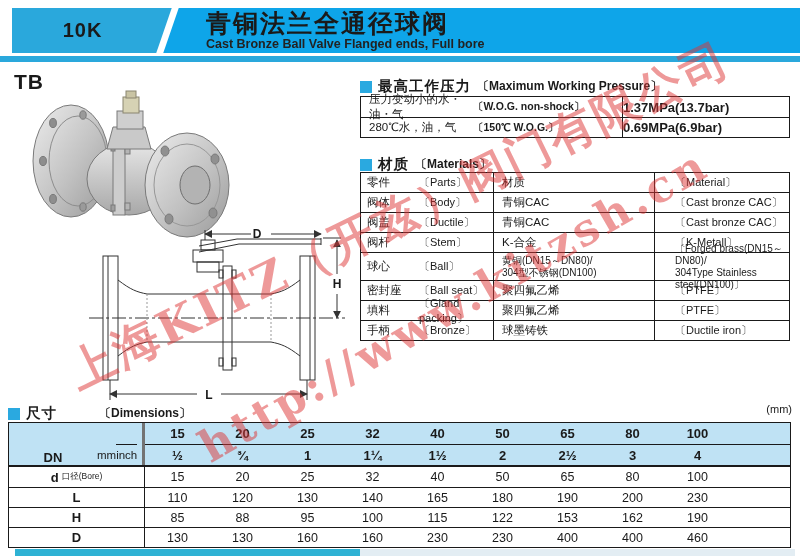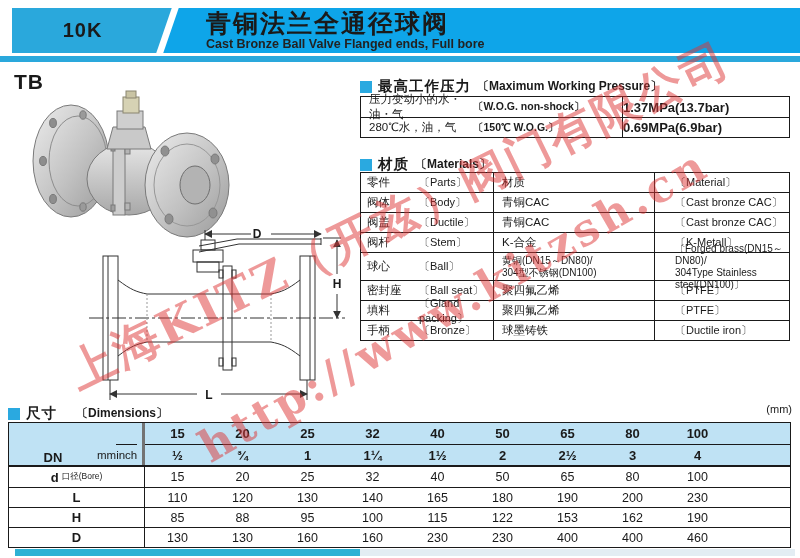--- a/index.html
+++ b/index.html
@@ -286,21 +286,21 @@
       <span class="mp-cn">手柄</span>
       <span class="mp-en">〔Bronze〕</span>
       <span class="mm-cn">球墨铸铁</span>
       <span class="mm-en">〔Ductile iron〕</span>
     </div>
   </div>
 
   <div class="sec-head" style="left:8px; top:404px;">
     <span class="sec-ico"></span>
     <span class="sec-cn">尺寸</span>
-    <span class="sec-en" style="margin-left:13px;">〔Dimensions〕</span>
+    <span class="sec-en" style="margin-left:36px;">〔Dimensions〕</span>
   </div>
   <div class="unit-note">(mm)</div>
 
   <div class="d-table">
     <div class="d-header">
       <div class="dn-cell">
         <div class="dn-lab">DN</div>
         <div class="dn-units">
           <div>mm</div>
           <div>inch</div>

